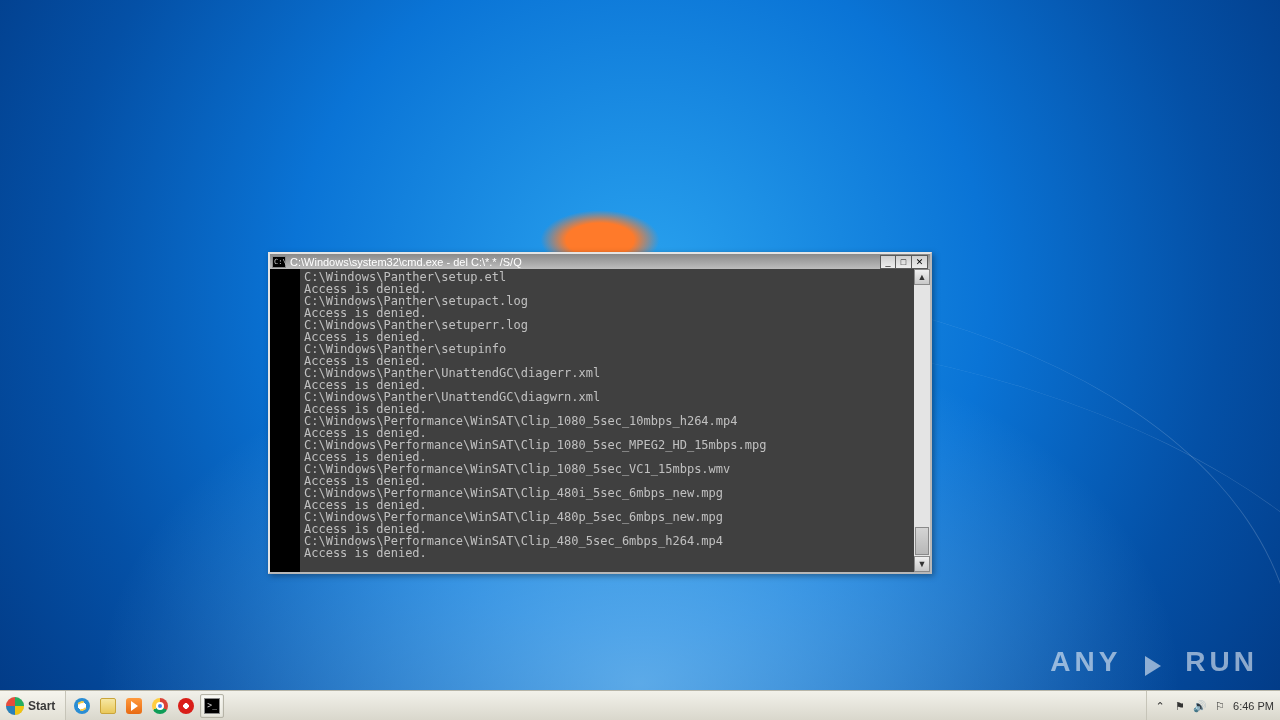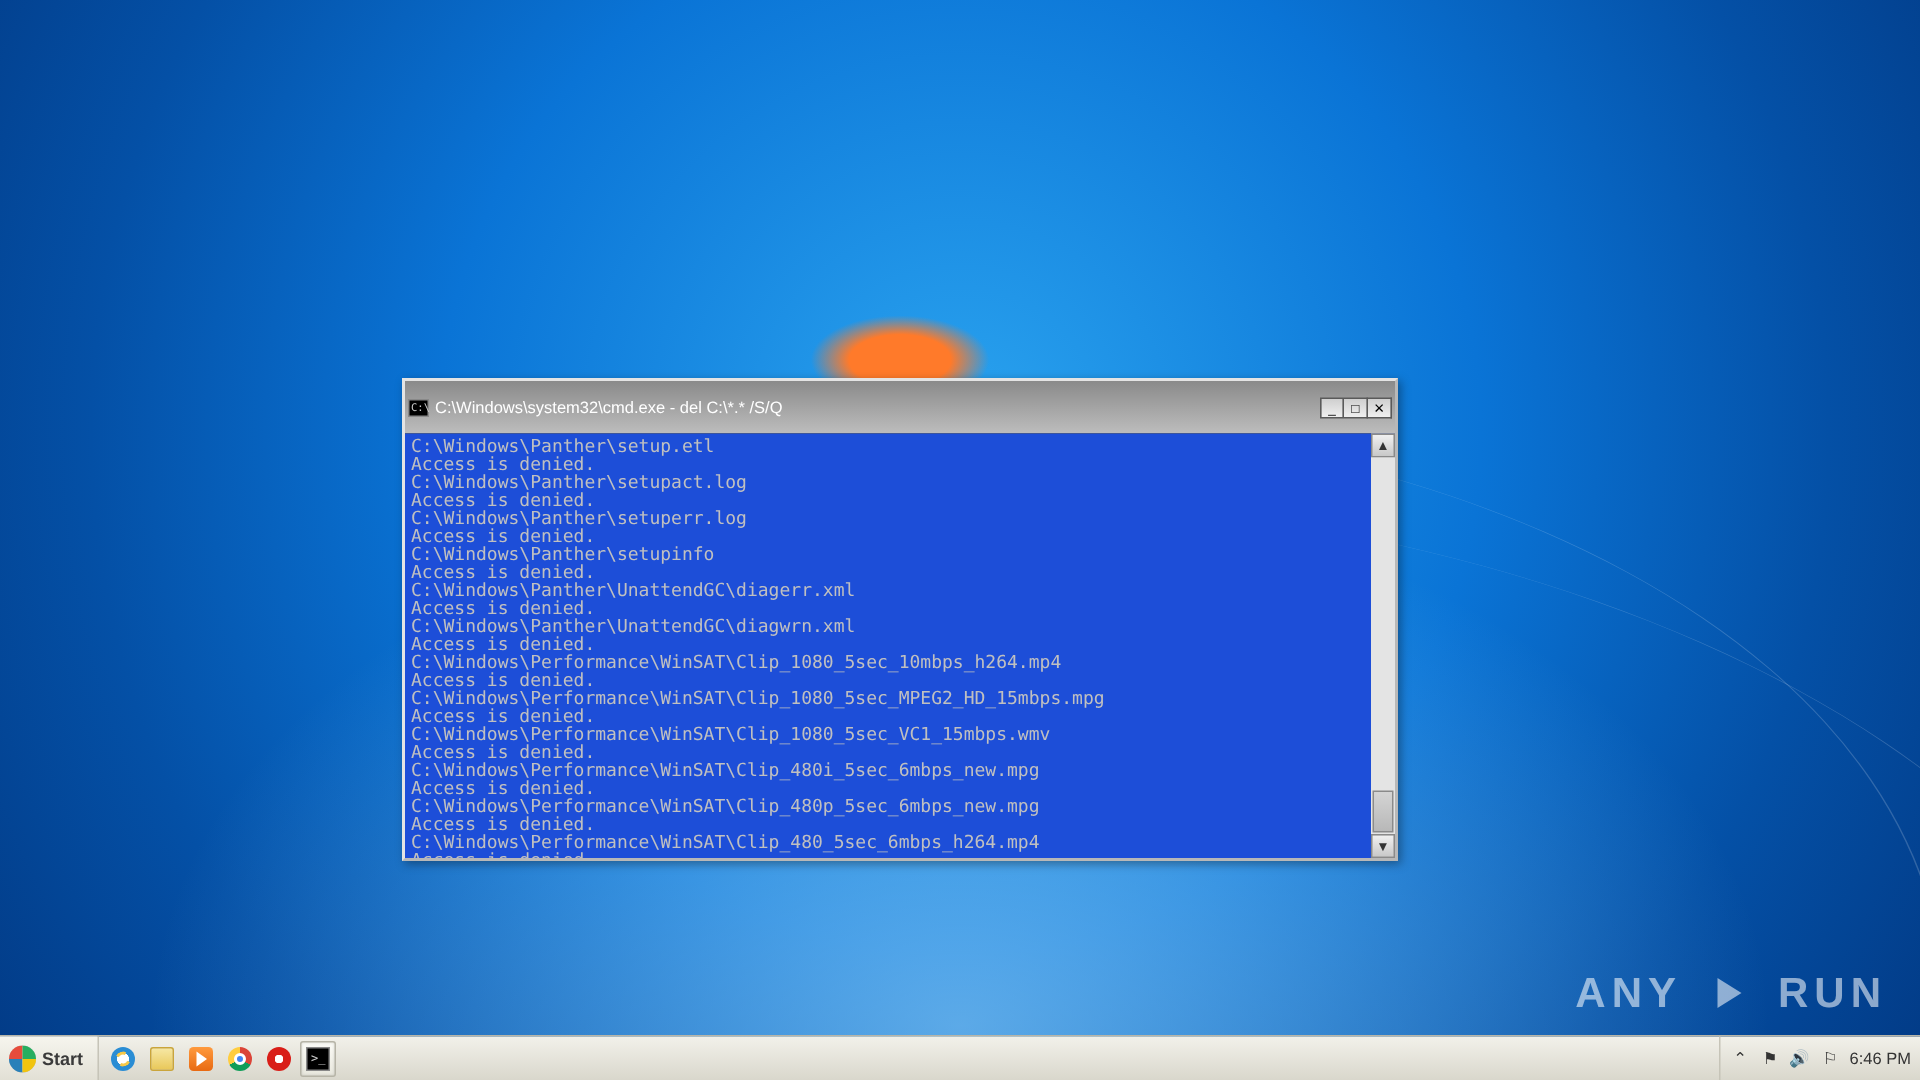--- a/index.html
+++ b/index.html
@@ -40,50 +40,50 @@
     background: linear-gradient(#dcefff, #9cc6ea); border: 1px solid rgba(255,255,255,0.7); border-radius: 2px; }
 
   
   .cmd-window {
     position: absolute; left: 268px; top: 252px; width: 664px; height: 322px;
     background: #000; border: 2px solid #b8b8b8; border-top-color: #e4e4e4; border-left-color: #e4e4e4;
     box-shadow: 2px 2px 6px rgba(0,0,0,0.35);
     display: flex; flex-direction: column;
   }
   .cmd-titlebar {
-    height: 35px; background: linear-gradient(#8a8a8a, #bdbdbd);
+    height: 15px; background: linear-gradient(#8a8a8a, #bdbdbd);
     display: flex; align-items: center; font-size: 11px; color: #fff;
     padding: 0 2px; flex: 0 0 auto;
   }
   .cmd-title-icon {
     width: 14px; height: 12px; background: #000; border: 1px solid #888; margin-right: 4px;
     position: relative;
   }
   .cmd-title-icon::after { content: "C:\\"; color: #ccc; font: 7px/10px Consolas, monospace; position: absolute; left: 1px; top: 0; }
   .cmd-title-text { flex: 1; white-space: nowrap; overflow: hidden; text-overflow: ellipsis; }
   .cmd-tb-buttons { display: flex; gap: 0; }
   .cmd-tb-btn { width: 16px; height: 14px; background: linear-gradient(#cfcfcf, #efefef); border: 1px solid #5a5a5a; font: 9px/12px sans-serif; text-align: center; color: #000; cursor: pointer; }
   .cmd-tb-btn + .cmd-tb-btn { border-left: none; }
 
-  .cmd-body { flex: 1; display: flex; background: #1d4ed8; min-height: 0; }
+  .cmd-body { flex: 1; display: flex; background: #404040; min-height: 0; margin-left: 30px; }
   .cmd-content {
     flex: 1; padding: 2px 4px; color: #c0c0c0;
     font: 12px/12px "Lucida Console", Consolas, monospace;
     white-space: pre; overflow: hidden;
   }
   .cmd-scrollbar { width: 16px; background: #d8d8d8; display: flex; flex-direction: column; }
   .sb-btn { height: 16px; background: linear-gradient(#f0f0f0,#c8c8c8); border: 1px solid #8a8a8a; font: 9px/14px sans-serif; text-align: center; color: #333; cursor: pointer; }
   .sb-track { flex: 1; background: #e4e4e4; position: relative; }
   .sb-thumb { position: absolute; left: 1px; right: 1px; bottom: 1px; height: 28px; background: linear-gradient(#d4d4d4,#b8b8b8); border: 1px solid #8a8a8a; }
 
   
   .watermark {
     position: absolute; right: 22px; bottom: 44px;
     color: rgba(255,255,255,0.55); font: 600 28px/1 "Segoe UI", sans-serif;
-    letter-spacing: 4px; display: flex; align-items: center; gap: 24px;
+    letter-spacing: 4px; display: flex; align-items: flex-end; gap: 24px;
   }
   .watermark .tri {
     width: 0; height: 0; border-left: 16px solid rgba(255,255,255,0.55);
     border-top: 10px solid transparent; border-bottom: 10px solid transparent;
     outline: 2px solid rgba(255,255,255,0.0);
   }
 
   
   .taskbar {
     position: absolute; left: 0; right: 0; bottom: 0; height: 30px;

